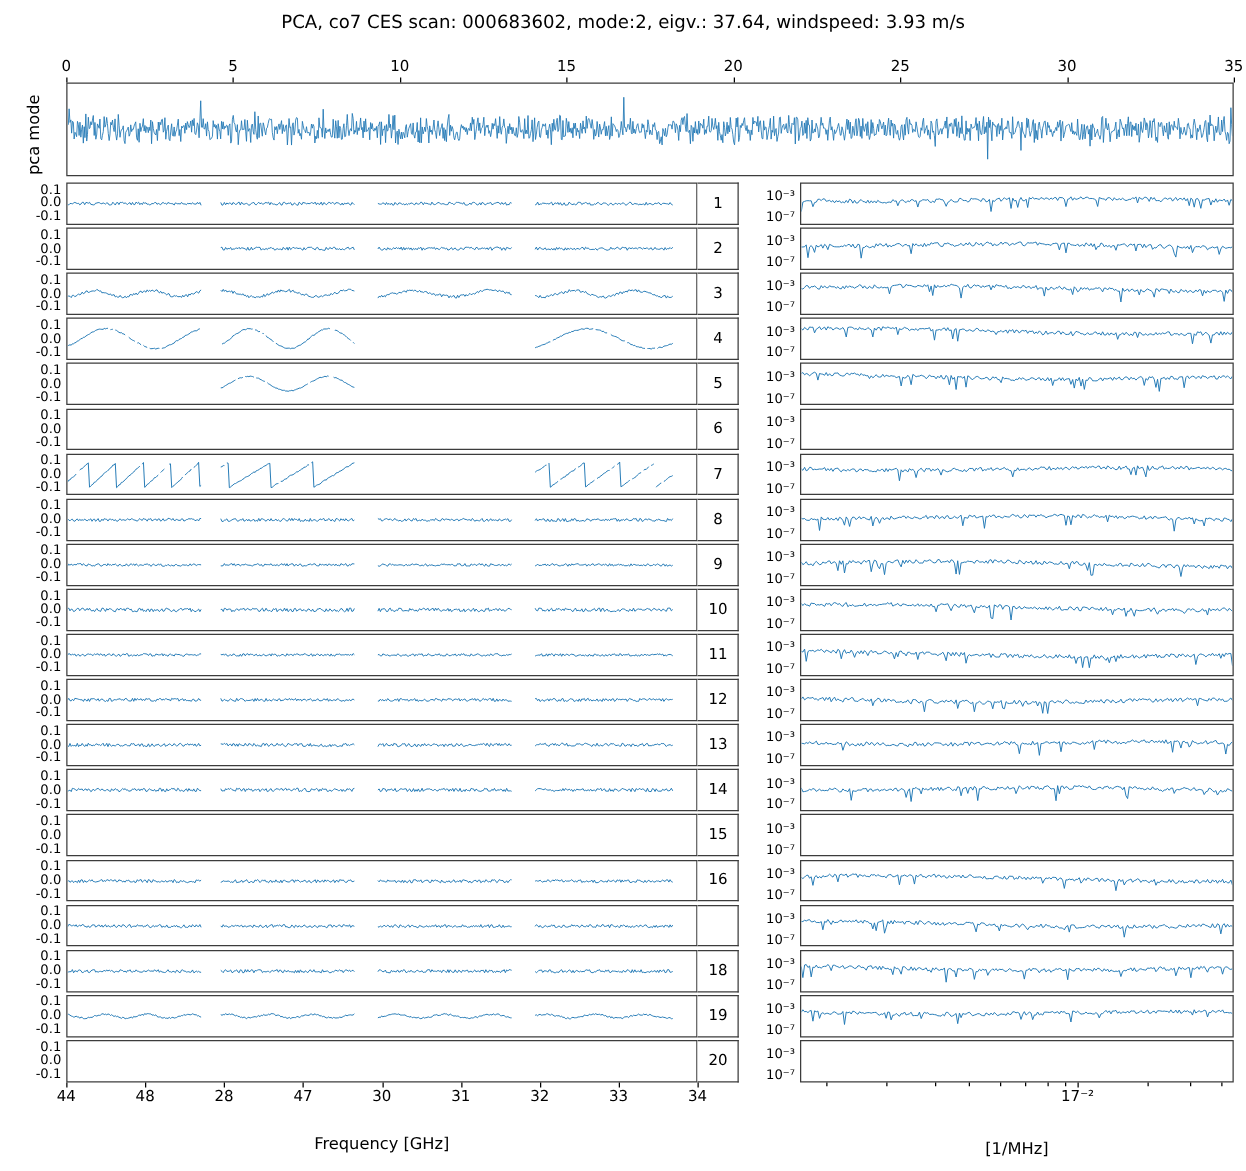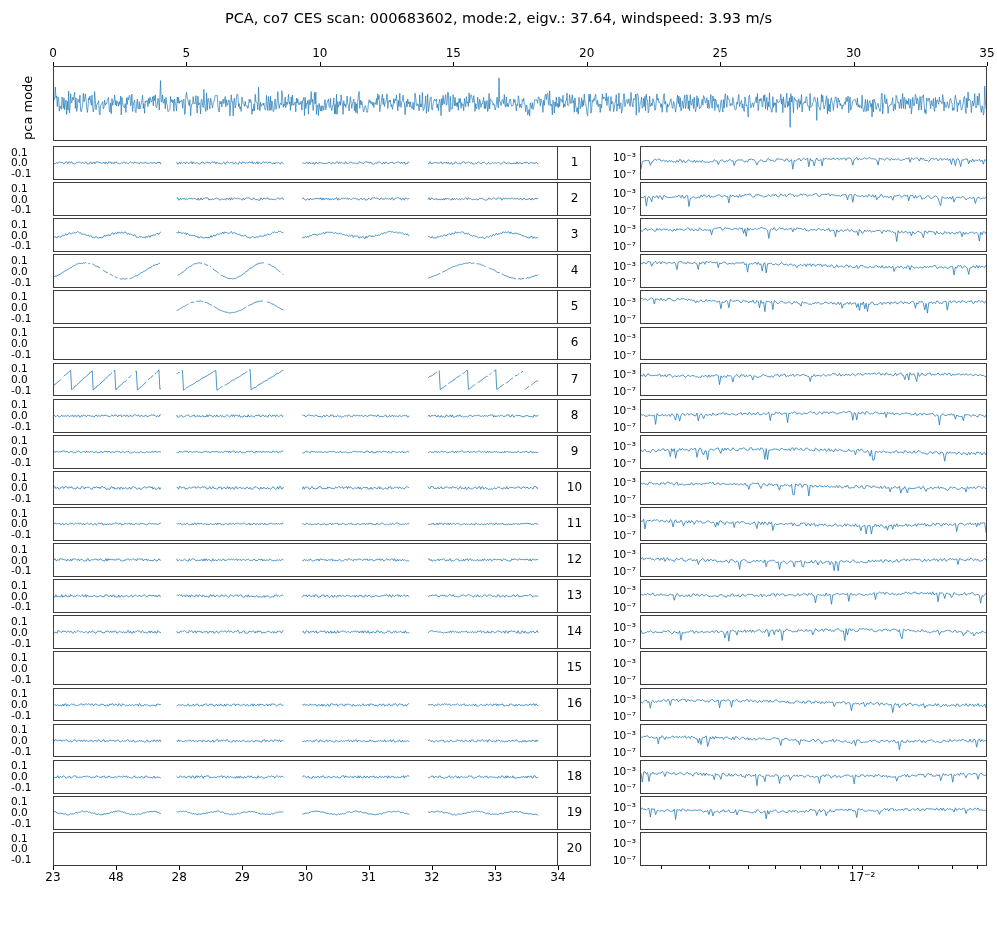--- a/index.html
+++ b/index.html
@@ -5,21 +5,21 @@
   html,body{margin:0;padding:0;background:#ffffff;}
   body{width:997px;height:937px;font-family:"DejaVu Sans",sans-serif;color:#000;}
   #root{position:relative;width:997px;height:937px;}
   .abs{position:absolute;}
   .title{font-size:14.5px;text-align:center;width:100%;top:10px;left:0;}
   .axlabel{font-size:13px;}
   .panel{position:absolute;border:1px solid #3c3c3c;background:#fff;box-sizing:border-box;overflow:hidden;}
   .panel svg{display:block;width:100%;height:100%;}
   .rotlabel{transform:rotate(-90deg);transform-origin:left top;white-space:nowrap;}
   .modeNum{font-size:12px;text-align:center;}
-  .yt{font-size:10.5px;white-space:nowrap;}
+  .yt{font-size:10.5px;text-align:right;white-space:nowrap;}
   .ytp{font-size:10.5px;text-align:right;white-space:nowrap;}
   .xt{font-size:12px;text-align:center;}
   .tickmark{position:absolute;background:#000;}
 </style>
 </head>
 <body>
 
 <div id="root">
 
   <div class="abs title">PCA, co7 CES scan: 000683602, mode:2, eigv.: 37.64, windspeed: 3.93 m/s</div>
@@ -471,49 +471,51 @@
       <div class="abs modeNum" style="left: 558px; top: 732.55px; width: 33px; margin-top: 28px;">17</div>
       <div class="panel" style="left: 558px; top: 759.7px; width: 33px; height: 33.9px; border-left: none;"></div>
       <div class="abs modeNum" style="left: 558px; top: 768.65px; width: 33px; text-align: center;">18</div>
       <div class="panel" style="left: 558px; top: 795.8px; width: 33px; height: 33.9px; border-left: none;"></div>
       <div class="abs modeNum" style="left: 558px; top: 804.75px; width: 33px;">19</div>
       <div class="panel" style="left: 558px; top: 831.9px; width: 33px; height: 33.9px; border-left: none;"></div>
       <div class="abs modeNum" style="left: 558px; top: 840.85px; width: 33px;">20</div>
     </div>
 
   <div id="leftXTicks">
-      <div class="abs xt" style="left: 35px; top: 870px; width: 36px;">23</div>
+      <div class="abs xt" style="left: 35px; top: 870px; width: 36px;">44</div>
       <div class="tickmark" style="left: 53px; top: 865.8px; width: 1px; height: 4px;"></div>
       <div class="abs xt" style="left: 98.125px; top: 870px; width: 36px;">48</div>
       <div class="tickmark" style="left: 116.125px; top: 865.8px; width: 1px; height: 4px;"></div>
       <div class="abs xt" style="left: 161.25px; top: 870px; width: 36px;">28</div>
       <div class="tickmark" style="left: 179.25px; top: 865.8px; width: 1px; height: 4px;"></div>
-      <div class="abs xt" style="left: 224.375px; top: 870px; width: 36px;">29</div>
+      <div class="abs xt" style="left: 224.375px; top: 870px; width: 36px;">47</div>
       <div class="tickmark" style="left: 242.375px; top: 865.8px; width: 1px; height: 4px;"></div>
       <div class="abs xt" style="left: 287.5px; top: 870px; width: 36px;">30</div>
       <div class="tickmark" style="left: 305.5px; top: 865.8px; width: 1px; height: 4px;"></div>
       <div class="abs xt" style="left: 350.625px; top: 870px; width: 36px;">31</div>
       <div class="tickmark" style="left: 368.625px; top: 865.8px; width: 1px; height: 4px;"></div>
       <div class="abs xt" style="left: 413.75px; top: 870px; width: 36px;">32</div>
       <div class="tickmark" style="left: 431.75px; top: 865.8px; width: 1px; height: 4px;"></div>
       <div class="abs xt" style="left: 476.875px; top: 870px; width: 36px;">33</div>
       <div class="tickmark" style="left: 494.875px; top: 865.8px; width: 1px; height: 4px;"></div>
       <div class="abs xt" style="left: 540px; top: 870px; width: 36px;">34</div>
       <div class="tickmark" style="left: 558px; top: 865.8px; width: 1px; height: 4px;"></div>
     </div>
+  <div class="abs axlabel" id="leftXLabel" style="top: 908px; text-align: center; left: 53px; width: 505px;">Frequency [GHz]</div>
 
   <div id="rightXTicks">
       <div class="abs xt" style="left: 840.08px; top: 870px; width: 44px;">17⁻²</div>
       <div class="tickmark" style="left: 862.08px; top: 865.8px; width: 1px; height: 4px;"></div>
       <div class="tickmark" style="left: 660.82px; top: 866.4px; width: 1px; height: 2.5px;"></div>
       <div class="tickmark" style="left: 709.4px; top: 866.4px; width: 1px; height: 2.5px;"></div>
       <div class="tickmark" style="left: 747.57px; top: 866.4px; width: 1px; height: 2.5px;"></div>
       <div class="tickmark" style="left: 775.33px; top: 866.4px; width: 1px; height: 2.5px;"></div>
       <div class="tickmark" style="left: 799.62px; top: 866.4px; width: 1px; height: 2.5px;"></div>
       <div class="tickmark" style="left: 820.44px; top: 866.4px; width: 1px; height: 2.5px;"></div>
       <div class="tickmark" style="left: 837.79px; top: 866.4px; width: 1px; height: 2.5px;"></div>
       <div class="tickmark" style="left: 851.67px; top: 866.4px; width: 1px; height: 2.5px;"></div>
       <div class="tickmark" style="left: 917.6px; top: 866.4px; width: 1px; height: 2.5px;"></div>
       <div class="tickmark" style="left: 952.3px; top: 866.4px; width: 1px; height: 2.5px;"></div>
       <div class="tickmark" style="left: 976.59px; top: 866.4px; width: 1px; height: 2.5px;"></div>
     </div>
+  <div class="abs axlabel" id="rightXLabel" style="top: 912px; text-align: center; left: 640px; width: 347px;">[1/MHz]</div>
 
 </div>
 
 </body></html>

